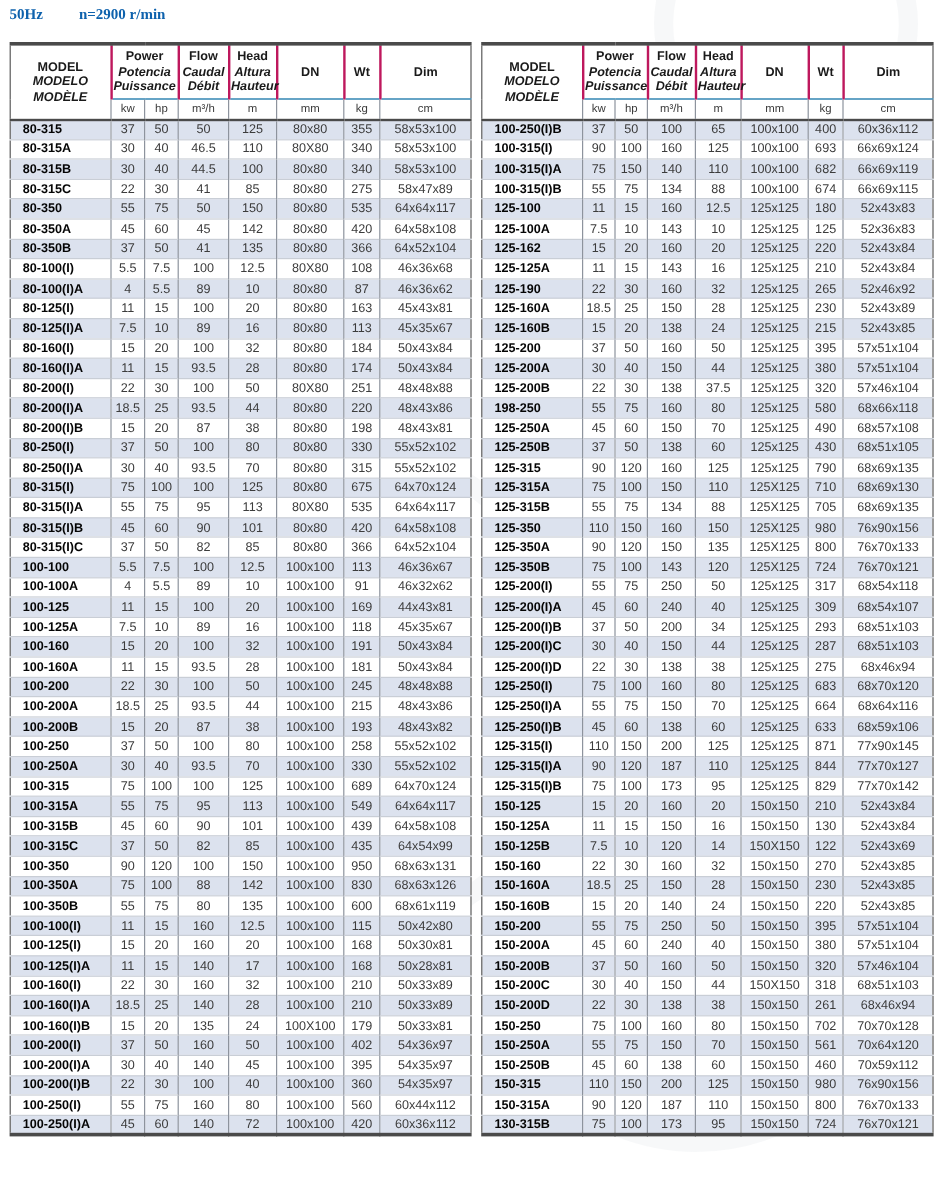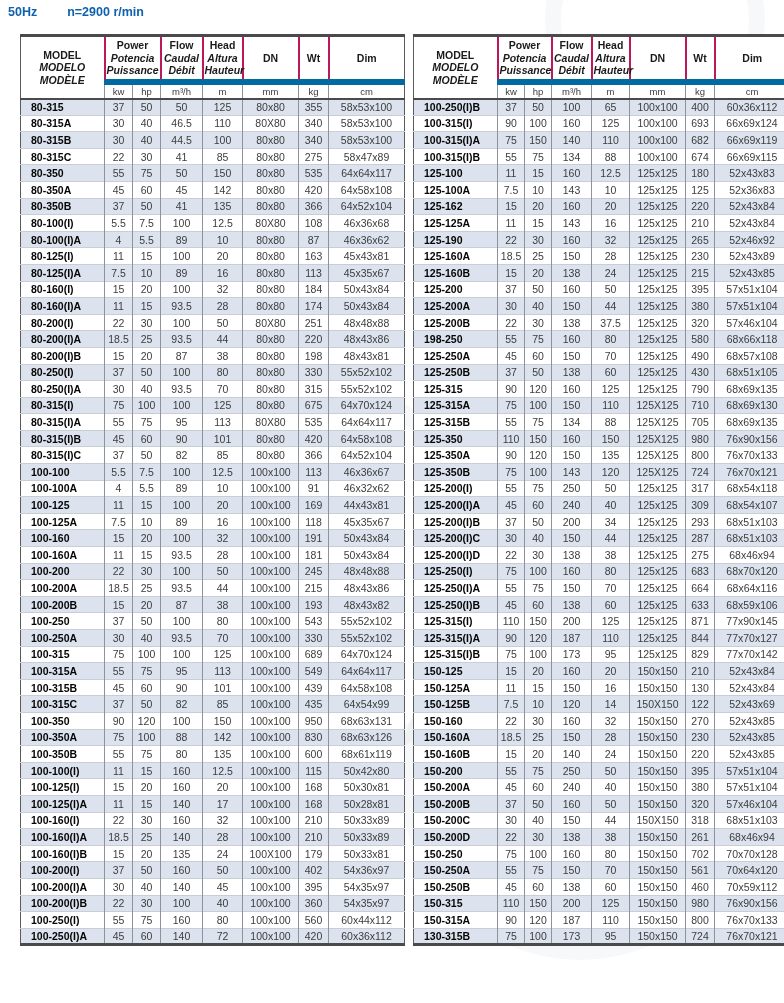--- a/index.html
+++ b/index.html
@@ -10,42 +10,42 @@
     font-family: "Liberation Sans", sans-serif;
     position: relative;
     overflow: hidden;
   }
   .page-header {
     display: flex; justify-content: space-between; align-items: flex-start;
     padding: 5px 8px 0 8px;
   }
   .page-title { font-size: 12px; font-weight: bold; color: #0e62ad; letter-spacing: 0.1px; }
   .page-title .t-italic { font-style: italic; }
-  .page-specs { display: flex; gap: 30px; font-size: 12.5px; font-weight: bold; color: #0e62ad; }
-  .tables { display: flex; gap: 8px; padding: 0 20px; margin-top: 15px; align-items: flex-start; position: relative; z-index: 2; }
+  .page-specs { display: flex; gap: 30px; font-size: 12.5px; font-weight: bold; color: #0e62ad; font-family: Liberation Serif, serif; }
+  .tables { display: flex; gap: 8px; padding: 0 8px; margin-top: 15px; align-items: flex-start; position: relative; z-index: 2; }
 
   table.data-table {
     border-collapse: collapse; table-layout: fixed;
     border-top: 3px solid #4a4a4a;
     border-bottom: 3px solid #4a4a4a;
     border-left: 1px solid #5a5a5a;
     border-right: 1px solid #5a5a5a;
     background: #fff;
   }
   .t-left { width: 384px; }
   .t-right { width: 376px; }
 
   thead th { font-weight: bold; color: #1a1a1a; vertical-align: middle; background: #fff; }
   thead tr.labels th { height: 46px; font-size: 10.5px; line-height: 12.5px; border-left: 2px solid #be185d; }
   thead tr.labels th:first-child { border-left: none; }
   thead th .sub { font-style: italic; }
   thead th.model-h { font-size: 11px; line-height: 13px; }
   thead tr.units th {
     height: 17px; font-weight: normal; font-size: 9.5px; color: #3a3a3a;
-    border-left: 1px solid #8d939d; border-top: 6px solid #0369a1;
+    border-left: 1px solid #8d939d; border-top: 1px solid #0369a1;
     border-bottom: 2.5px solid #4a4a4a;
   }
   thead th[rowspan] { border-bottom: 2.5px solid #4a4a4a; }
 
   tbody td {
     height: 16.6px; font-size: 10.5px; color: #3c3c3c; text-align: center;
     padding: 0 2px; border-left: 1px solid #8d939d; border-top: 1px solid #c9ced6;
     white-space: nowrap; overflow: hidden;
   }
   tbody td:first-child { border-left: none; }
@@ -428,21 +428,21 @@
           <td>193</td>
           <td>48x43x82</td>
         </tr>
         <tr>
           <td class="model">100-250</td>
           <td>37</td>
           <td>50</td>
           <td>100</td>
           <td>80</td>
           <td>100x100</td>
-          <td>543</td>
+          <td>258</td>
           <td>55x52x102</td>
         </tr>
         <tr>
           <td class="model">100-250A</td>
           <td>30</td>
           <td>40</td>
           <td>93.5</td>
           <td>70</td>
           <td>100x100</td>
           <td>330</td>

